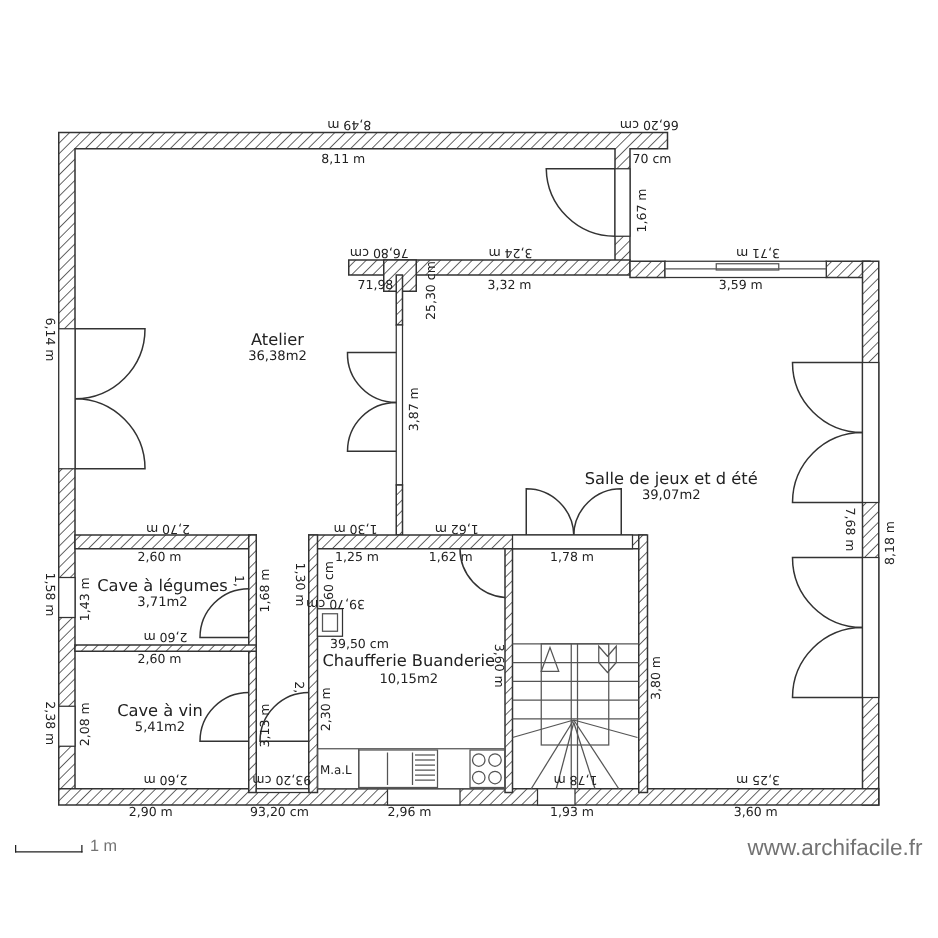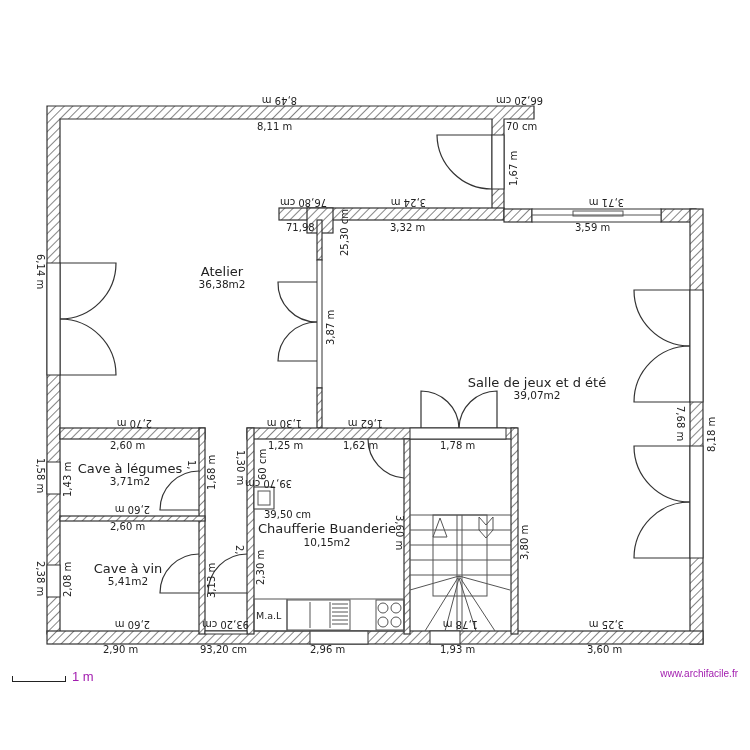--- a/index.html
+++ b/index.html
@@ -7,23 +7,23 @@
          font-family: "DejaVu Sans", sans-serif; }
   svg { position: absolute; left: 0; top: 0; }
   .wall { fill: url(#hatch); stroke: #333; stroke-width: 1.2; }
   .line { stroke: #333; stroke-width: 1.2; fill: none; }
   .thin { stroke: #555; stroke-width: 1; fill: none; }
   .opening { fill: #fff; stroke: #333; stroke-width: 1; }
   .dim { font-size: 10px; fill: #222; font-family: "DejaVu Sans", sans-serif; }
   .room-name { font-size: 13px; fill: #222; font-family: "DejaVu Sans", sans-serif; }
   .room-area { font-size: 10.5px; fill: #222; font-family: "DejaVu Sans", sans-serif; }
   .small { font-size: 9.5px; fill: #222; font-family: "DejaVu Sans", sans-serif; }
-  .footer-text { position: absolute; font-family: "Liberation Sans", sans-serif; font-size: 13px; color: #a21caf; }
+  .footer-text { position: absolute; font-family: "Liberation Sans", sans-serif; font-size: 13px; color: #737373; }
   #scale-label { left: 72px; top: 669px; }
-  #site-label { right: 12px; top: 668px; font-size: 10px; }
+  #site-label { right: 12px; top: 668px; font-size: 18px; }
   #scale-bar { position: absolute; left: 12px; top: 676px; width: 52px; height: 5px;
                border-left: 1px solid #222; border-right: 1px solid #222; border-bottom: 1px solid #222; }
 </style>
 </head>
 <body>
 
 <svg width="750" height="750" viewBox="0 0 750 750">
   <defs>
     <pattern id="hatch" patternUnits="userSpaceOnUse" width="6" height="6" patternTransform="rotate(45)">
       <rect width="6" height="6" fill="#fff"></rect>

